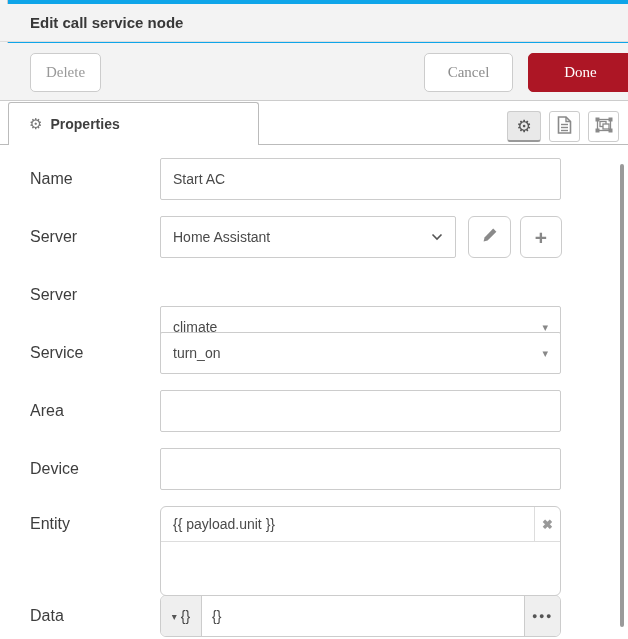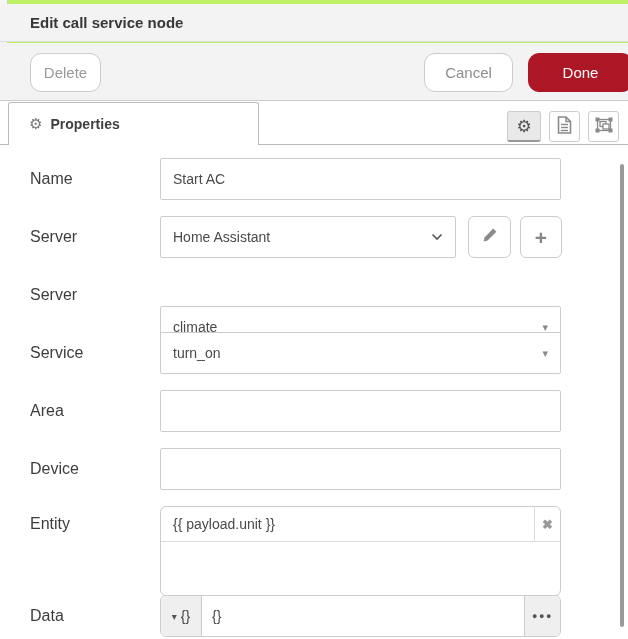--- a/index.html
+++ b/index.html
@@ -1,35 +1,35 @@
 <!DOCTYPE html>
 <html><head>
 <meta charset="utf-8">
 <style>
   * { margin:0; padding:0; box-sizing:border-box; }
   html,body { width:628px; height:639px; background:#ffffff;
     font-family:"Liberation Sans", sans-serif; overflow:hidden; }
-  .stage { position:relative; width:628px; height:639px; background:#bef264;padding-left:32px; }
+  .stage { position:relative; width:628px; height:639px; background:#0ea5e9;padding-left:32px; }
 
   
   .gutter { position:absolute; left:0; top:0; width:8px; height:639px;
     background:#f5f5f5; border-right:1px solid #ccc; }
 
   
   .header { position:absolute; left:0; top:4px; width:628px; height:38px;
     background:#f3f3f3; border-bottom:1px solid #ddd; }
   .header-title { position:absolute; left:30px; top:0; height:38px; line-height:38px;
     font-size:15px; font-weight:bold; color:#383838; }
 
   
   .toolbar { position:absolute; left:0; top:43px; width:628px; height:58px;
     background:#f3f3f3; border-bottom:1px solid #ccc; }
   .btn { position:absolute; top:10px; height:39px; border:1px solid #ccc;
-    border-radius:11px; background:#fff; color:#999; font-size:15px;
-    font-family:Liberation Sans, sans-serif; cursor:pointer; }
+    border-radius:5px; background:#fff; color:#999; font-size:15px;
+    font-family:Liberation Serif, serif; cursor:pointer; }
   .btn-delete { left:30px; width:71px; }
   .btn-cancel { left:424px; width:89px; color:#8d8d8d; }
   .btn-done  { left:528px; width:105px; background:#AD1625; border-color:#AD1625;
     color:#fff; }
 
   
   .tabbar { position:absolute; left:0; top:101px; width:628px; height:44px;
     background:#fff; }
   .tabbar-border { position:absolute; left:0; bottom:0; width:628px; height:0;
     border-bottom:1px solid #bbb; }

